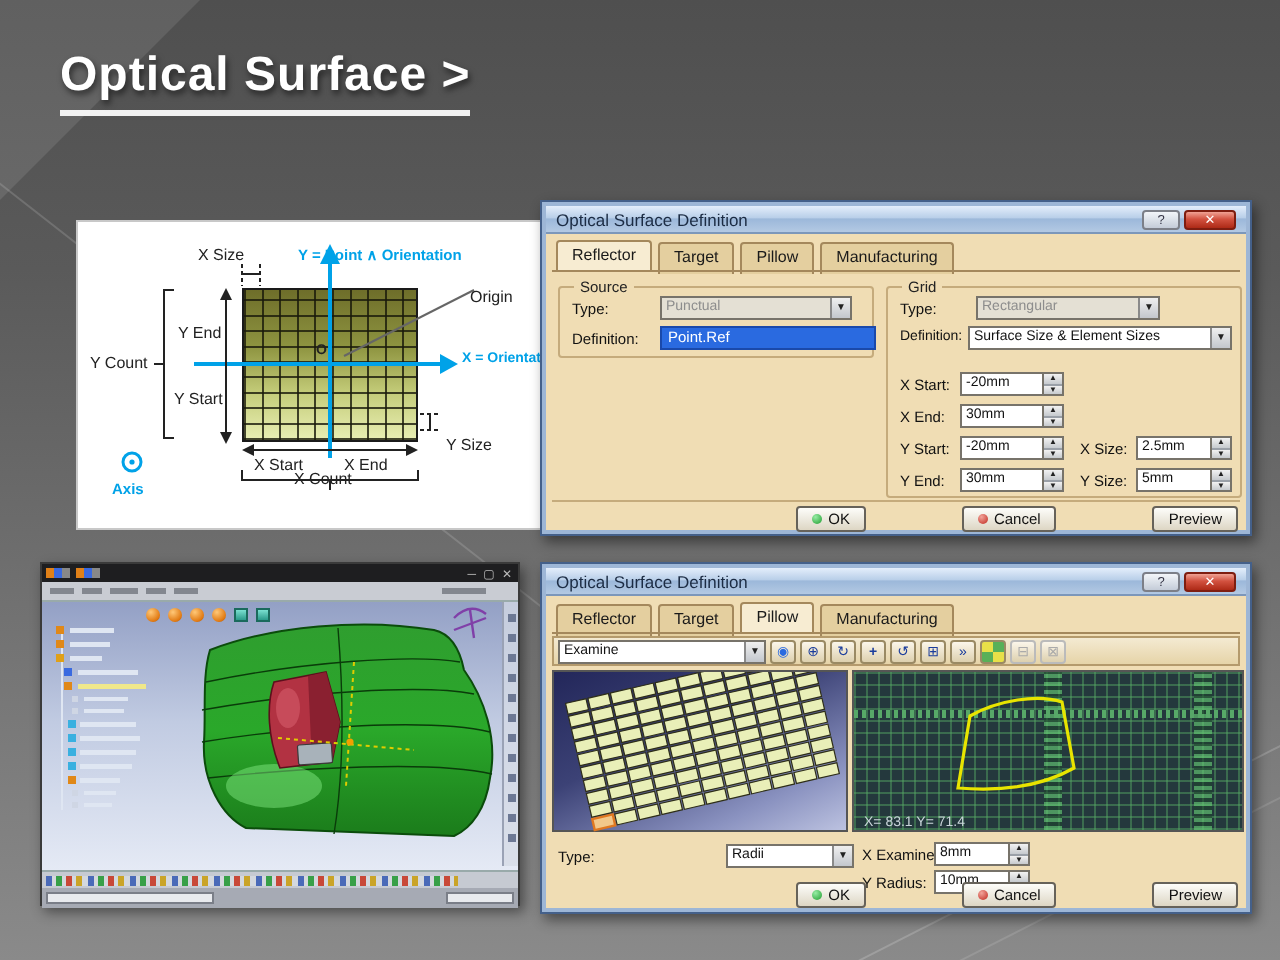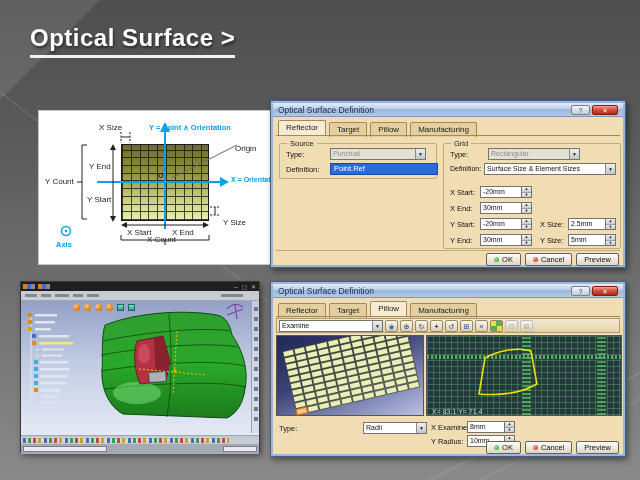--- a/index.html
+++ b/index.html
@@ -41,21 +41,21 @@
     box-shadow:inset 0 0 0 2px #9db6d6, 2px 3px 6px rgba(0,0,0,.45); }
   .dlg-title { position:absolute; left:2px; right:2px; top:2px; height:14px;
     background:linear-gradient(180deg,#e4eefb 0%,#b9cfe9 45%,#9cb8da 50%,#b3c9e3 100%);
     border-bottom:1px solid #7c97ba; }
   .dlg-title .tt { position:absolute; left:5px; top:2px; font-size:8.5px; color:#1c2c44; }
   .wbtn { position:absolute; top:2px; height:10px; border-radius:2px; font-size:6.5px;
     line-height:9px; text-align:center; color:#fff; border:1px solid #7c7f88; }
   .wbtn.help { right:33px; width:19px; background:linear-gradient(180deg,#f2f5f9,#c4ccd8); color:#334; }
   .wbtn.close { right:5px; width:26px; background:linear-gradient(180deg,#f0a294,#d2513f 45%,#ad2a17);
     border-color:#7e1d10; }
-  .tabs { position:absolute; left:7px; top:20px; display:flex; gap:3px;align-items:flex-end; }
+  .tabs { position:absolute; left:7px; top:20px; display:flex; gap:3px; }
   .tab { font-size:8px; color:#1a1a1a; background:#e4cf9f; border:1px solid #a4885c;
     border-bottom:none; border-radius:2px 2px 0 0; padding:2px 7px 3px; }
   .tab.active { background:#f7ecd2; position:relative; top:-1px; padding-bottom:4px; }
   .tabline { position:absolute; left:5px; right:5px; border-top:1px solid #a4885c; }
   .grp { position:absolute; border:1px solid #c5ab7c; border-radius:2px; }
   .grp .lg { position:absolute; top:-5px; left:7px; font-size:7.5px; color:#222;
     background:#f0ddb4; padding:0 3px; }
   .lb { position:absolute; font-size:7.5px; color:#111; white-space:nowrap; }
   .dd { position:absolute; height:12px; background:#fff; border:1px solid #77736a; display:flex; }
   .dd .dv { flex:1; font-size:7px; line-height:10px; padding:0 2px; color:#111;
@@ -70,21 +70,21 @@
   .spin { position:absolute; height:12px; display:flex; }
   .spin .sv { flex:1; background:#fff; border:1px solid #77736a; border-right:none;
     font-size:7px; line-height:10px; padding:0 2px; color:#111; white-space:nowrap; }
   .spin .ud { width:11px; display:flex; flex-direction:column; border:1px solid #77736a; }
   .spin .ud i { flex:1; font-style:normal; font-size:4px; line-height:4px; text-align:center;
     color:#222; background:linear-gradient(#f2f2f2,#c6cace); }
   .spin .ud i:first-child { border-bottom:1px solid #9aa0a8; }
   .btnrow { position:absolute; display:flex; gap:4px; }
   .cbtn { height:13px; padding:0 7px; display:flex; align-items:center; gap:3px;
     background:linear-gradient(#fdfdfa,#ddd6c4); border:1px solid #66625a; border-radius:2px;
-    font-size:7.5px; color:#111; }
+    font-size:7.5px; color:#111;margin-left:44px; }
   .dot { width:5px; height:5px; border-radius:50%; }
   .dot.g { background:radial-gradient(circle at 35% 30%,#97eca4,#1f9d2f); }
   .dot.r { background:radial-gradient(circle at 35% 30%,#f2a49a,#c0281e); }
   .hr { position:absolute; left:5px; right:5px; border-top:1px solid #c5ab7c; }
 
   
   .vtool { position:absolute; left:5px; right:5px; top:36px; height:15px;
     background:linear-gradient(#f4ead2,#e6d4a8); border:1px solid #b49a6c; display:flex;
     align-items:center; gap:2px; padding:0 2px; }
   .ibtn { width:13px; height:12px; border:1px solid #9a8a64; border-radius:2px;

